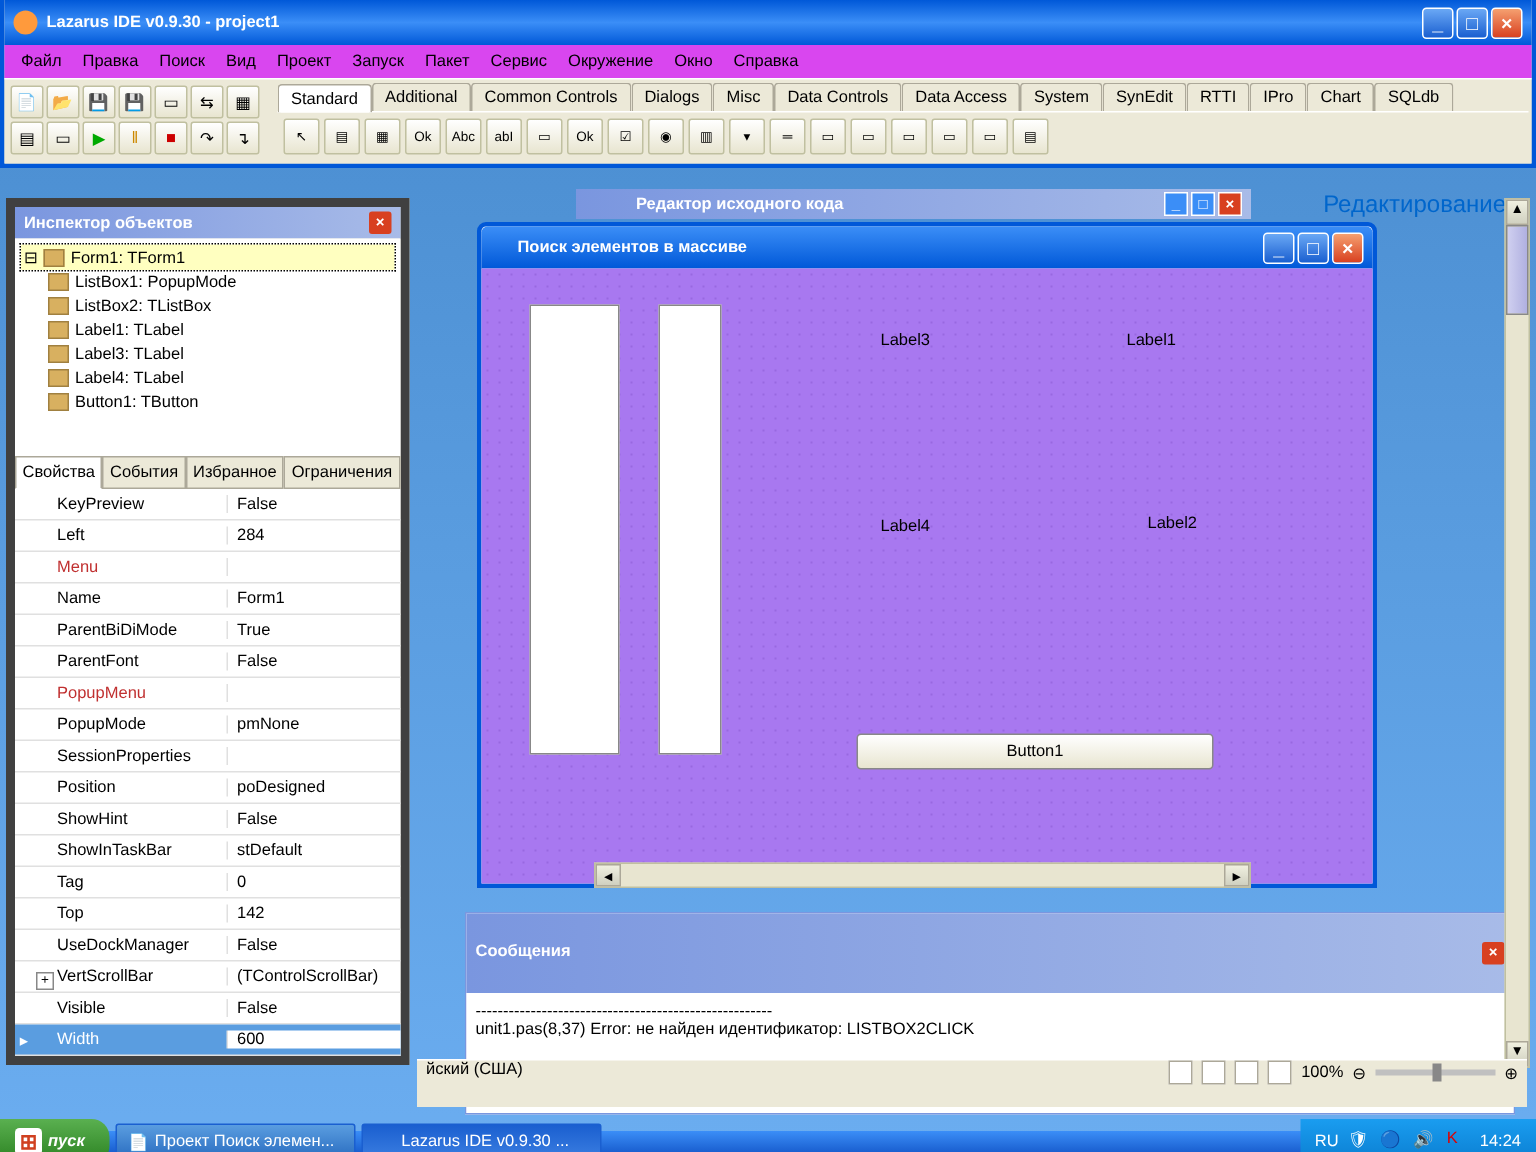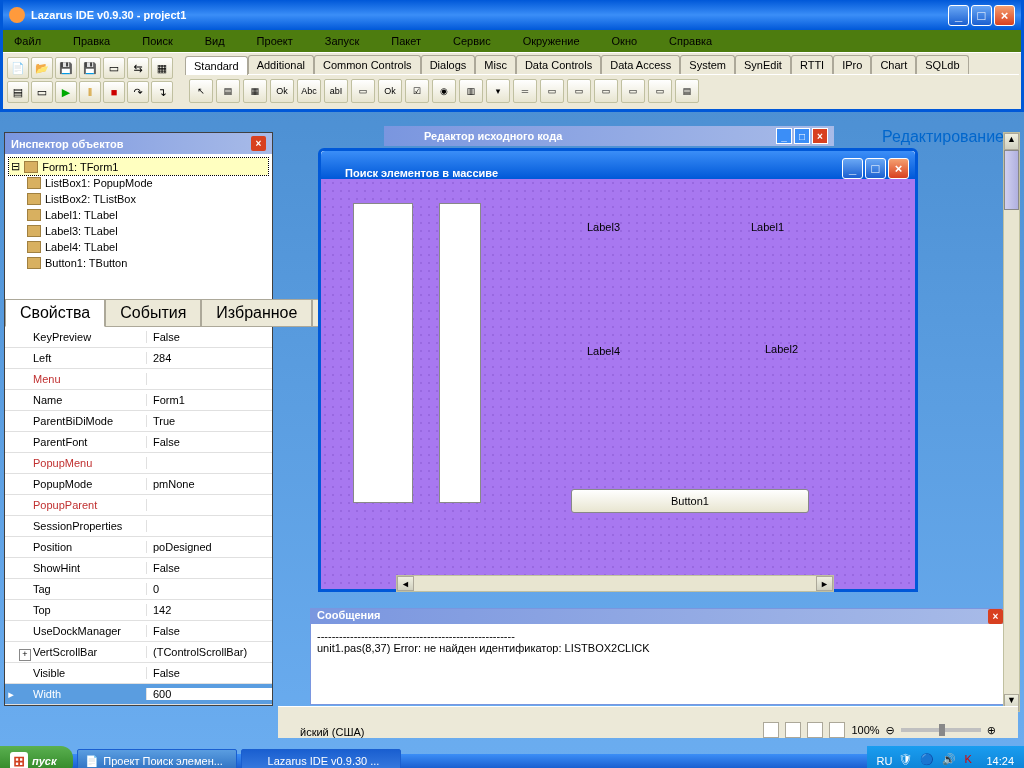--- a/index.html
+++ b/index.html
@@ -4,70 +4,70 @@
 <style>
 *{box-sizing:border-box;margin:0;padding:0;font-family:Tahoma,sans-serif;font-size:11px}
 body{background:linear-gradient(to bottom,#3a7bd5,#4a8dd0 5%,#5a9de0 50%,#6badf0);width:1024px;height:768px;overflow:hidden;position:relative}
 .titlebar{height:30px;background:linear-gradient(to bottom,#0058d8,#3b8ef7 50%,#0058d8);display:flex;align-items:center;padding:0 6px;color:#fff;font-weight:bold}
 .titlebar .paw{width:16px;height:16px;background:#ff9a3c;border-radius:50%;margin-right:6px;display:inline-block;position:relative}
 .title-btns{margin-left:auto;display:flex;gap:2px}
 .title-btn{width:21px;height:21px;border:1px solid #fff;border-radius:3px;display:flex;align-items:center;justify-content:center;color:#fff;font-weight:bold;font-size:13px}
 .min-btn,.max-btn{background:linear-gradient(to bottom,#6aa8f5,#1a5fd0)}
 .close-btn{background:linear-gradient(to bottom,#f5a070,#d84020)}
 .main-window{position:absolute;top:0;left:0;right:0;background:#ece9d8;border:3px solid #0058d8;border-top:none}
-.menubar{background:#4d7c0f;display:flex;padding:2px 4px;gap:18px}
+.menubar{background:#d946ef;display:flex;padding:2px 4px;gap:0}
 .menubar span{padding:3px 7px;cursor:default}
 .toolbar-area{background:#ece9d8;padding:2px;display:flex;border-top:1px solid #fff}
 .toolbar-left{display:flex;flex-direction:column;gap:2px;padding:2px}
 .tb-row{display:flex;gap:2px;align-items:center}
 .tb-btn{width:22px;height:22px;border:1px solid #c0c0a0;background:linear-gradient(to bottom,#fff,#e8e5d0);display:flex;align-items:center;justify-content:center;border-radius:2px}
 .tabs-row{display:flex;gap:0;margin-left:10px}
 .tab{padding:3px 8px;background:#ece9d8;border:1px solid #aca899;border-bottom:none;border-radius:3px 3px 0 0;cursor:default;font-size:11px}
 .tab.active{background:#fff;font-weight:normal;position:relative;top:1px}
 .palette{display:flex;gap:3px;padding:4px;border-top:1px solid #fff;flex-wrap:wrap;margin-left:10px}
 .pal-btn{width:24px;height:24px;border:1px solid #c0c0a0;background:linear-gradient(to bottom,#fff,#e8e5d0);display:flex;align-items:center;justify-content:center;font-size:9px;border-radius:2px}
-.inspector{position:absolute;left:4px;top:132px;width:269px;background:#ece9d8;border:1px solid #404040}
+.inspector{position:absolute;left:4px;top:132px;width:269px;background:#ece9d8;border:6px solid #404040}
 .insp-title{background:linear-gradient(to right,#7a96df,#a8bbe8);color:#fff;font-weight:bold;padding:3px 6px;display:flex;align-items:center}
 .insp-title .x{margin-left:auto;width:15px;height:15px;background:#d84020;color:#fff;display:flex;align-items:center;justify-content:center;border-radius:2px;font-size:10px}
 .tree{background:#fff;padding:4px;height:145px;overflow:auto}
 .tree-item{padding:2px 0 2px 18px;display:flex;align-items:center;gap:4px}
 .tree-item.root{padding-left:2px}
 .tree-item.selected{background:#ffffc0;outline:1px dotted #000}
 .tree-icon{width:14px;height:12px;background:#d8b060;border:1px solid #a08040;display:inline-block}
 .prop-tabs{display:flex;background:#ece9d8}
-.prop-tab{padding:4px 14px;border:1px solid #aca899;background:#ece9d8;font-size:16px;cursor:default}
+.prop-tab{padding:4px 4px;border:1px solid #aca899;background:#ece9d8;font-size:11px;cursor:default}
 .prop-tab.active{background:#fff;border-bottom-color:#fff}
 .prop-grid{background:#fff}
 .prop-row{display:flex;border-bottom:1px solid #e0e0e0;height:21px;align-items:center}
 .prop-row.selected{background:#5a9de0;color:#fff}
 .prop-name{width:130px;padding-left:16px;border-right:1px solid #e0e0e0;position:relative}
 .prop-name.red{color:#c03030}
 .prop-name.exp::before{content:"+";position:absolute;left:2px;top:3px;width:10px;height:10px;border:1px solid #888;text-align:center;line-height:9px;font-size:9px}
 .prop-val{flex:1;padding-left:6px}
 .prop-row.selected .prop-name{color:#fff}
 .prop-row.selected .prop-val{background:#fff;color:#000}
 .arrow{width:12px;text-align:center}
 .editor-back{position:absolute;left:384px;top:126px;width:450px;height:20px;background:linear-gradient(to right,#7a96df,#a8bbe8);color:#fff;font-weight:bold;padding:2px 6px;display:flex;align-items:center}
 .editor-back .tbs{margin-left:auto;display:flex;gap:2px}
 .editor-back .tb{width:16px;height:16px;background:#3b8ef7;border:1px solid #fff;display:flex;align-items:center;justify-content:center;color:#fff;font-size:10px}
 .edit-label{position:absolute;right:20px;top:128px;color:#0066cc;font-size:16px}
 .form-window{position:absolute;left:318px;top:148px;width:600px;background:#fff;border:3px solid #0058d8;border-radius:6px 6px 0 0}
-.form-title{height:28px;background:linear-gradient(to bottom,#3b8ef7,#0058d8);display:flex;align-items:flex-end;padding:0 6px;color:#fff;font-weight:bold;border-radius:4px 4px 0 0}
+.form-title{height:28px;background:linear-gradient(to bottom,#3b8ef7,#0058d8);display:flex;align-items:center;padding:0 6px;color:#fff;font-weight:bold;border-radius:4px 4px 0 0}
 .form-body{height:410px;background:#a878f0;background-image:radial-gradient(circle,#9868e0 1px,transparent 1px);background-size:8px 8px;position:relative}
 .listbox{position:absolute;background:#fff;border:1px solid #888}
 .lbl{position:absolute;font-size:11px;color:#000}
 .btn{position:absolute;background:linear-gradient(to bottom,#fff,#e8e5d0);border:1px solid #888;border-radius:3px;text-align:center;line-height:22px}
 .scroll-h{position:absolute;left:396px;top:575px;right:190px;height:17px;background:#e8e5d0;border:1px solid #c0c0a0;display:flex}
 .scroll-h .ar{width:17px;background:linear-gradient(to bottom,#f0f0e0,#d0d0c0);border:1px solid #aca899;text-align:center;line-height:15px;font-size:9px}
 .scroll-h .ar.right{margin-left:auto}
 .messages{position:absolute;left:310px;top:608px;width:700px;background:#fff;border:1px solid #7a96df}
-.msg-title{background:linear-gradient(to right,#7a96df,#a8bbe8);color:#fff;font-weight:bold;padding:0 6px;display:flex}
+.msg-title{background:linear-gradient(to right,#7a96df,#a8bbe8);color:#fff;font-weight:bold;padding:19px 6px;display:flex}
 .msg-title .x{margin-left:auto;width:15px;height:15px;background:#d84020;color:#fff;display:flex;align-items:center;justify-content:center;border-radius:2px;font-size:10px}
 .msg-body{padding:6px;height:80px;background:#fff}
-.statusbar{position:absolute;left:278px;bottom:30px;right:6px;height:32px;background:#ece9d8;border-top:1px solid #fff;display:flex;align-items:flex-end;padding:0 22px;gap:10px}
+.statusbar{position:absolute;left:278px;bottom:30px;right:6px;height:32px;background:#ece9d8;border-top:1px solid #fff;display:flex;align-items:flex-start;padding:0 6px;gap:10px}
 .statusbar .right{margin-left:auto;display:flex;gap:6px;align-items:center}
 .sb-icon{width:16px;height:16px;border:1px solid #aca899;background:#fff}
 .taskbar{position:absolute;bottom:0;left:0;right:0;height:14px;background:linear-gradient(to bottom,#3b8ef7,#1a5fd0);display:flex;align-items:center}
 .start-btn{height:30px;background:linear-gradient(to bottom,#5ab050,#2a8020);color:#fff;font-weight:bold;font-style:italic;padding:0 16px 0 10px;display:flex;align-items:center;gap:4px;border-radius:0 12px 12px 0;font-size:15px}
 .start-btn::before{content:"⊞";font-style:normal;background:#fff;color:#d04020;width:18px;height:18px;border-radius:3px;display:flex;align-items:center;justify-content:center;font-size:14px}
 .task-btn{height:24px;background:linear-gradient(to bottom,#5a9de0,#2a6dc0);border:1px solid #1a5fd0;color:#fff;padding:0 8px;margin-left:4px;display:flex;align-items:center;gap:4px;border-radius:2px;min-width:160px}
 .task-btn.active{background:linear-gradient(to bottom,#1a5fd0,#3a7de0)}
 .tray{margin-left:auto;background:linear-gradient(to bottom,#1a9df0,#0a7dd0);height:30px;display:flex;align-items:center;padding:0 10px;gap:6px;color:#fff}
 .tray-icon{width:16px;height:16px;display:inline-block}
 .right-scrollbar{position:absolute;right:4px;top:132px;width:17px;height:580px;background:#e8e5d0;border:1px solid #c0c0a0}
@@ -240,37 +240,37 @@
         <div class="prop-name red">PopupMenu</div>
         <div class="prop-val"></div>
       </div>
       <div class="prop-row">
         <span class="arrow"></span>
         <div class="prop-name">PopupMode</div>
         <div class="prop-val">pmNone</div>
       </div>
       <div class="prop-row">
         <span class="arrow"></span>
-        <div class="prop-name red">PopupParent</div>
-        <div class="prop-val"></div>
-      </div>
-      <div class="prop-row">
-        <span class="arrow"></span>
         <div class="prop-name">SessionProperties</div>
         <div class="prop-val"></div>
       </div>
       <div class="prop-row">
         <span class="arrow"></span>
         <div class="prop-name">Position</div>
         <div class="prop-val">poDesigned</div>
       </div>
       <div class="prop-row">
         <span class="arrow"></span>
         <div class="prop-name">ShowHint</div>
         <div class="prop-val">False</div>
+      </div>
+      <div class="prop-row">
+        <span class="arrow"></span>
+        <div class="prop-name">ShowInTaskBar</div>
+        <div class="prop-val">stDefault</div>
       </div>
       <div class="prop-row">
         <span class="arrow"></span>
         <div class="prop-name">Tag</div>
         <div class="prop-val">0</div>
       </div>
       <div class="prop-row">
         <span class="arrow"></span>
         <div class="prop-name">Top</div>
         <div class="prop-val">142</div>

